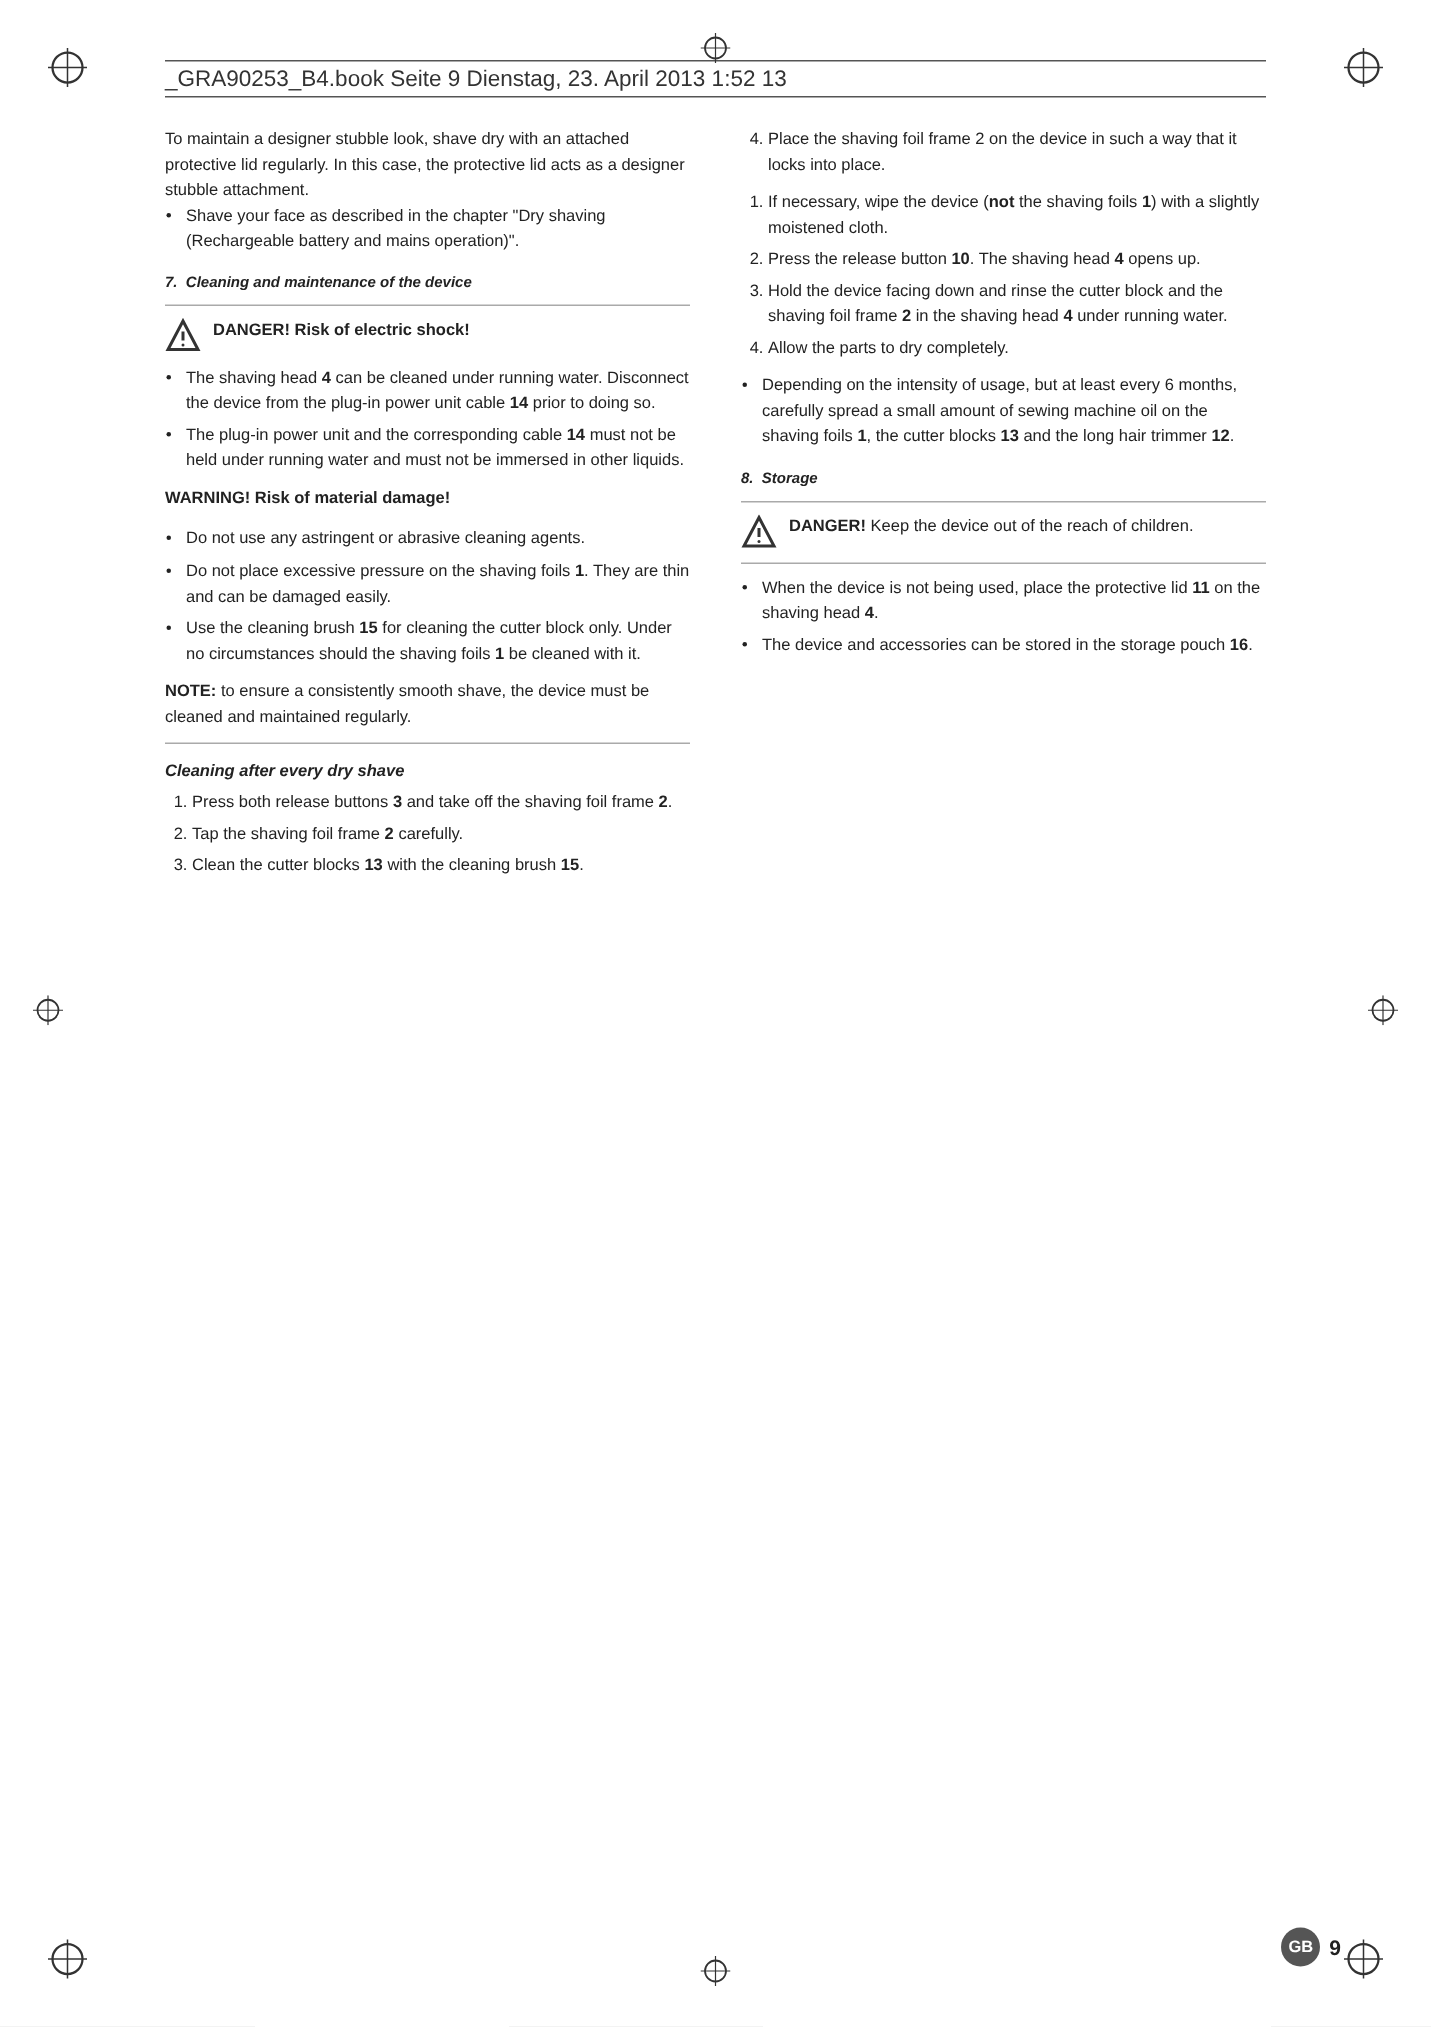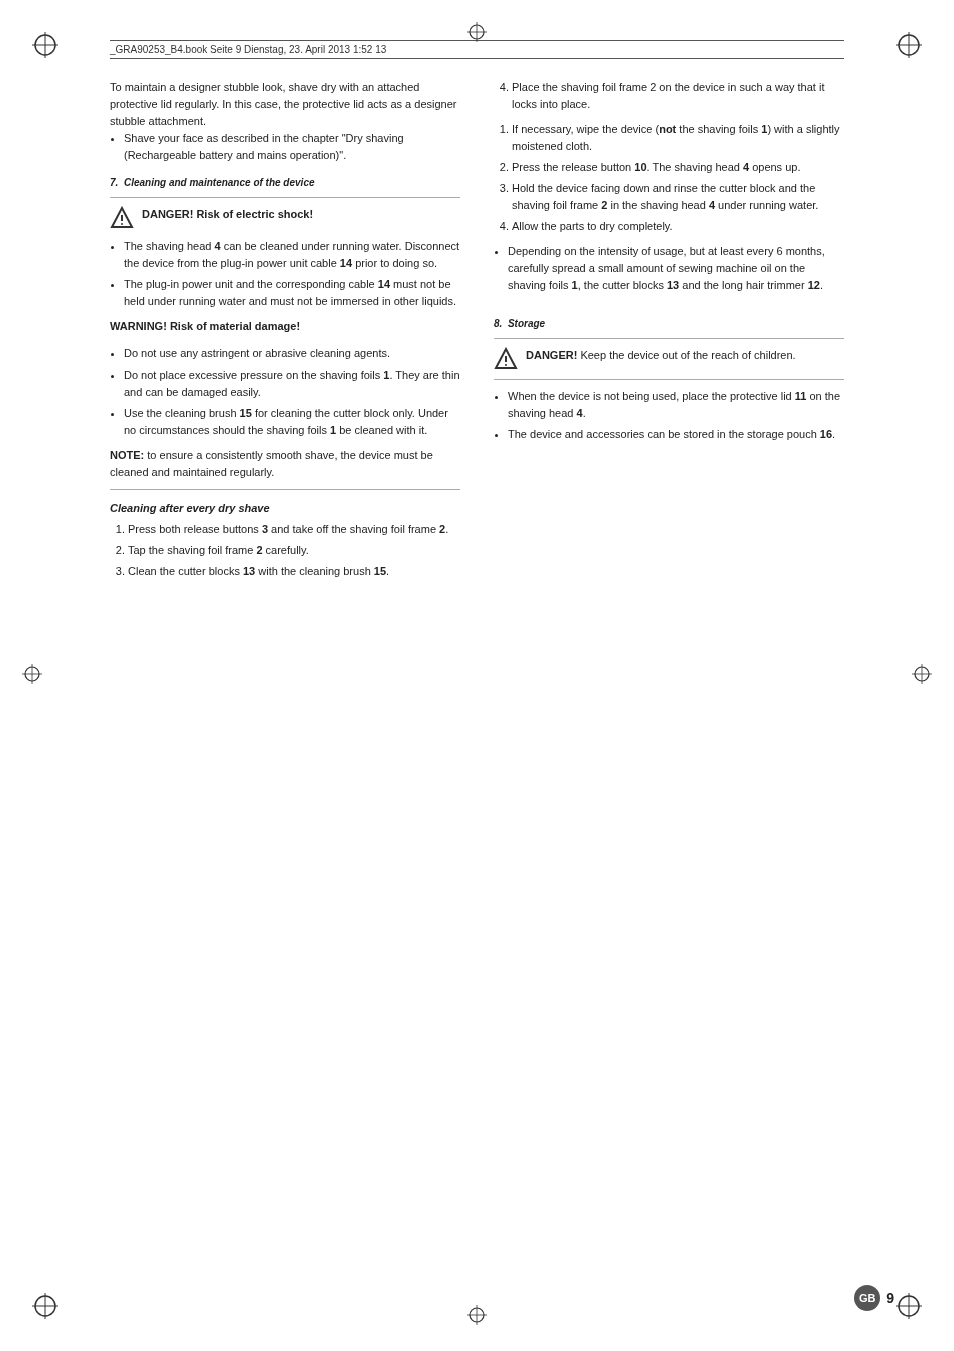--- a/index.html
+++ b/index.html
@@ -37,21 +37,21 @@
     .reg-bl { bottom: 30px; left: 30px; }
     .reg-br { bottom: 30px; right: 30px; }
 
     
     .header-bar {
       border-top: 1px solid #555;
       border-bottom: 1px solid #555;
       padding: 3px 0;
       margin: 0 60px;
       margin-bottom: 20px;
-      font-size: 10px;
+      font-size: 15px;
       color: #333;
       text-align: left;
     }
 
     
     .columns {
       display: flex;
       gap: 34px;
       margin: 0 60px;
     }
@@ -382,21 +382,21 @@
         <li>If necessary, wipe the device (<strong>not</strong> the shaving foils <strong>1</strong>) with a slightly moistened cloth.</li>
         <li>Press the release button <strong>10</strong>. The shaving head <strong>4</strong> opens up.</li>
         <li>Hold the device facing down and rinse the cutter block and the shaving foil frame <strong>2</strong> in the shaving head <strong>4</strong> under running water.</li>
         <li>Allow the parts to dry completely.</li>
       </ol>
 
       <ul class="bullet-list">
         <li>Depending on the intensity of usage, but at least every 6 months, carefully spread a small amount of sewing machine oil on the shaving foils <strong>1</strong>, the cutter blocks <strong>13</strong> and the long hair trimmer <strong>12</strong>.</li>
       </ul>
 
-      <div class="section-heading" style="margin-top: 22px;">
+      <div class="section-heading" style="margin-top: 12px;">
         <span>8.</span>
         &nbsp;<span>Storage</span>
       </div>
 
       <hr class="divider">
 
       <div class="alert-box">
         <div class="alert-icon">
           <svg viewBox="0 0 24 24" width="24" height="24">
             <polygon points="12,2 22,21 2,21" fill="none" stroke="#333" stroke-width="2"></polygon>

